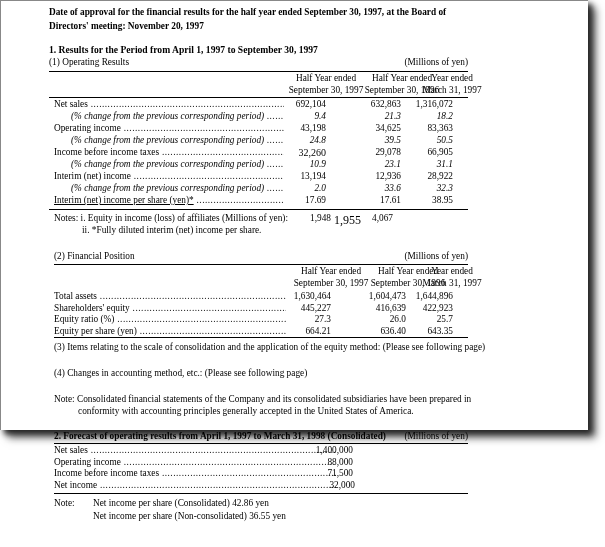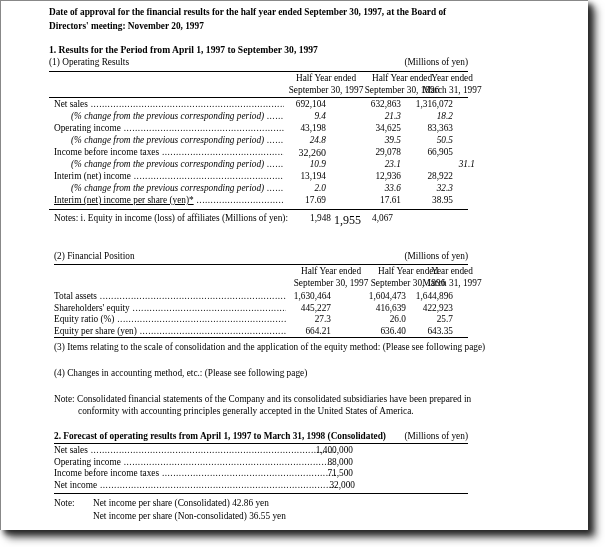--- a/index.html
+++ b/index.html
@@ -3,21 +3,21 @@
 <meta charset="utf-8">
 <style>
   html, body { margin: 0; padding: 0; }
   body {
     width: 605px; height: 547px; position: relative; overflow: hidden;
     background: #ffffff;
     font-family: "Liberation Serif", "DejaVu Serif", serif;
     color: #000;
   }
   .page {
-    position: absolute; left: 0; top: 0; width: 588px; height: 530px;
+    position: absolute; left: 0; top: 0; width: 588px; height: 430px;
     background: #fff;
     border-top: 1px solid #888; border-left: 1px solid #888;
     box-shadow: 4px 4px 6px #222, 8px 8px 8px #777;
     box-sizing: border-box;
   }
   .abs { position: absolute; white-space: nowrap; }
   .bold { font-weight: bold; }
   .it { font-style: italic; }
   .hr { position: absolute; height: 0; border-top: 1px solid #000; }
   .num { position: absolute; text-align: right; white-space: nowrap; }
@@ -66,41 +66,42 @@
       <div class="num it" style="left:265px; width:60px; top:134px; font-size:9.3px;">24.8</div>
       <div class="num it" style="left:340px; width:60px; top:134px; font-size:9.3px;">39.5</div>
       <div class="num it" style="left:392px; width:60px; top:134px; font-size:9.3px;">50.5</div>
       <div class="lbl" style="left:53px; width:230px; top:146px; font-size:9.3px;"><span>Income before income taxes</span><span class="dots"> ........................................................................................................................</span></div>
       <div class="num" style="left:265px; width:60px; top:146px; font-size:10px;">32,260</div>
       <div class="num" style="left:340px; width:60px; top:146px; font-size:9.3px;text-align:right;">29,078</div>
       <div class="num" style="left:392px; width:60px; top:146px; font-size:9.3px;">66,905</div>
       <div class="lbl it" style="left:70px; width:213px; top:158px; font-size:9.3px;"><span>(% change from the previous corresponding period)</span><span class="dots"> ........................................................................................................................</span></div>
       <div class="num it" style="left:265px; width:60px; top:158px; font-size:9.3px;">10.9</div>
       <div class="num it" style="left:340px; width:60px; top:158px; font-size:9.3px;font-style:italic;">23.1</div>
-      <div class="num it" style="left:392px; width:60px; top:158px; font-size:9.3px;margin-left:22px;">31.1</div>
+      <div class="num it" style="left:392px; width:60px; top:158px; font-size:9.3px;">31.1</div>
       <div class="lbl" style="left:53px; width:230px; top:170px; font-size:9.3px;"><span>Interim (net) income</span><span class="dots"> ........................................................................................................................</span></div>
       <div class="num" style="left:265px; width:60px; top:170px; font-size:9.3px;">13,194</div>
       <div class="num" style="left:340px; width:60px; top:170px; font-size:9.3px;">12,936</div>
       <div class="num" style="left:392px; width:60px; top:170px; font-size:9.3px;">28,922</div>
       <div class="lbl it" style="left:70px; width:213px; top:182px; font-size:9.3px;"><span>(% change from the previous corresponding period)</span><span class="dots"> ........................................................................................................................</span></div>
       <div class="num it" style="left:265px; width:60px; top:182px; font-size:9.3px;">2.0</div>
       <div class="num it" style="left:340px; width:60px; top:182px; font-size:9.3px;">33.6</div>
       <div class="num it" style="left:392px; width:60px; top:182px; font-size:9.3px;">32.3</div>
       <div class="lbl" style="left:53px; width:230px; top:194px; font-size:9.3px;"><span class="ul">Interim (net) income per share (yen)*</span><span class="dots"> ........................................................................................................................</span></div>
       <div class="num" style="left:265px; width:60px; top:194px; font-size:9.3px;">17.69</div>
       <div class="num" style="left:340px; width:60px; top:194px; font-size:9.3px;">17.61</div>
       <div class="num" style="left:392px; width:60px; top:194px; font-size:9.3px;">38.95</div>
     </div>
 
   <div class="hr" style="left:48px; width:419px; top:208px;"></div>
 
   <div class="abs" style="left:53px; top:212px; font-size:9.3px;">Notes: i. Equity in income (loss) of affiliates (Millions of yen):</div>
   <div class="num" style="left:290px; width:40px; top:212px; font-size:9.3px;">1,948</div>
   <div class="num" style="left:320px; width:40px; top:212px; font-size:12px;">1,955</div>
   <div class="num" style="left:352px; width:40px; top:212px; font-size:9.3px;">4,067</div>
+  <div class="abs" style="left:81px; top:224px; font-size:9.3px;">ii. *Fully diluted interim (net) income per share.</div>
 
   <div class="abs" style="left:53px; top:250px; font-size:9.3px;">(2) Financial Position</div>
   <div class="abs" style="right:120px; top:250px; font-size:9.3px;">(Millions of yen)</div>
 
   <div class="hr" style="left:53px; width:414px; top:263px;"></div>
 
   <div class="ctr" style="left:290px; width:80px; top:265px; font-size:9.3px;">Half Year ended</div>
   <div class="ctr" style="left:290px; width:80px; top:277px; font-size:9.3px;">September 30, 1997</div>
   <div class="ctr" style="left:367px; width:80px; top:265px; font-size:9.3px;">Half Year ended</div>
   <div class="ctr" style="left:367px; width:80px; top:277px; font-size:9.3px;">September 30, 1996</div>

